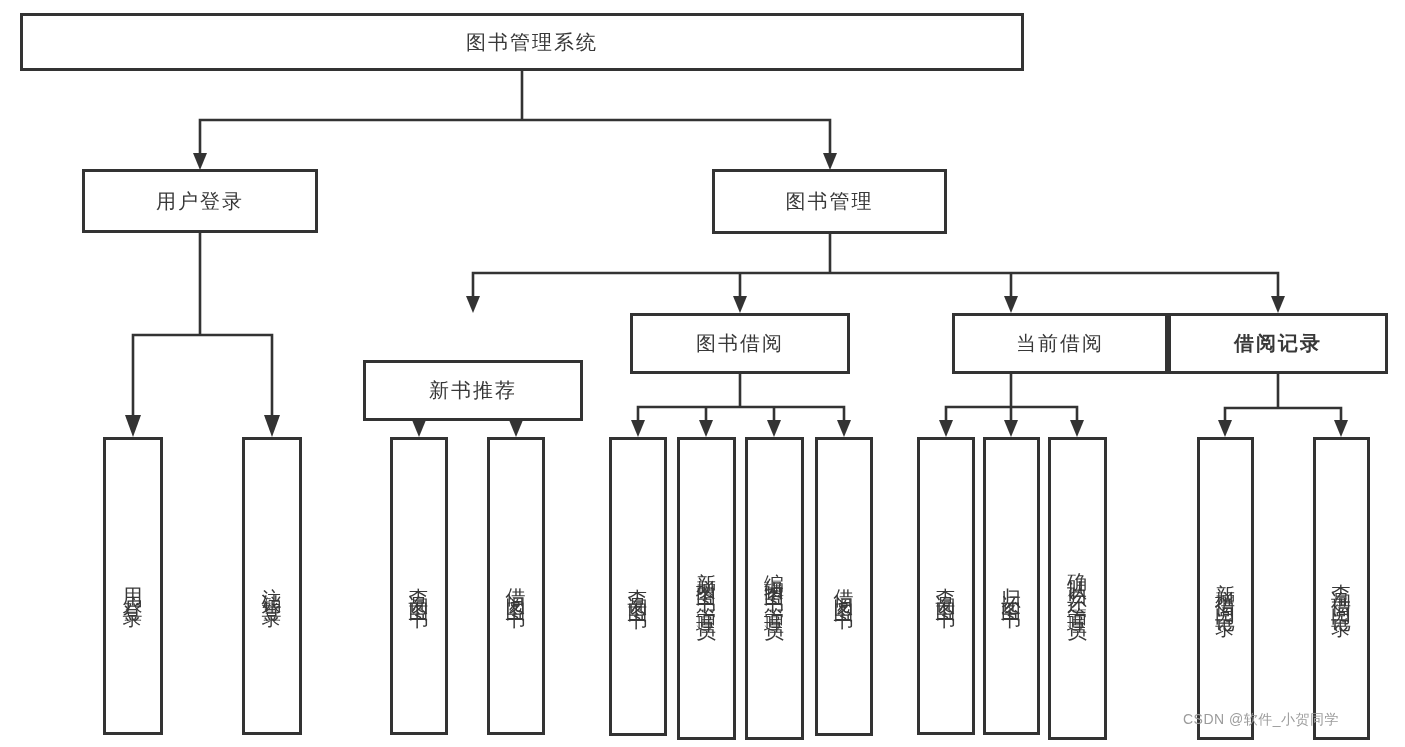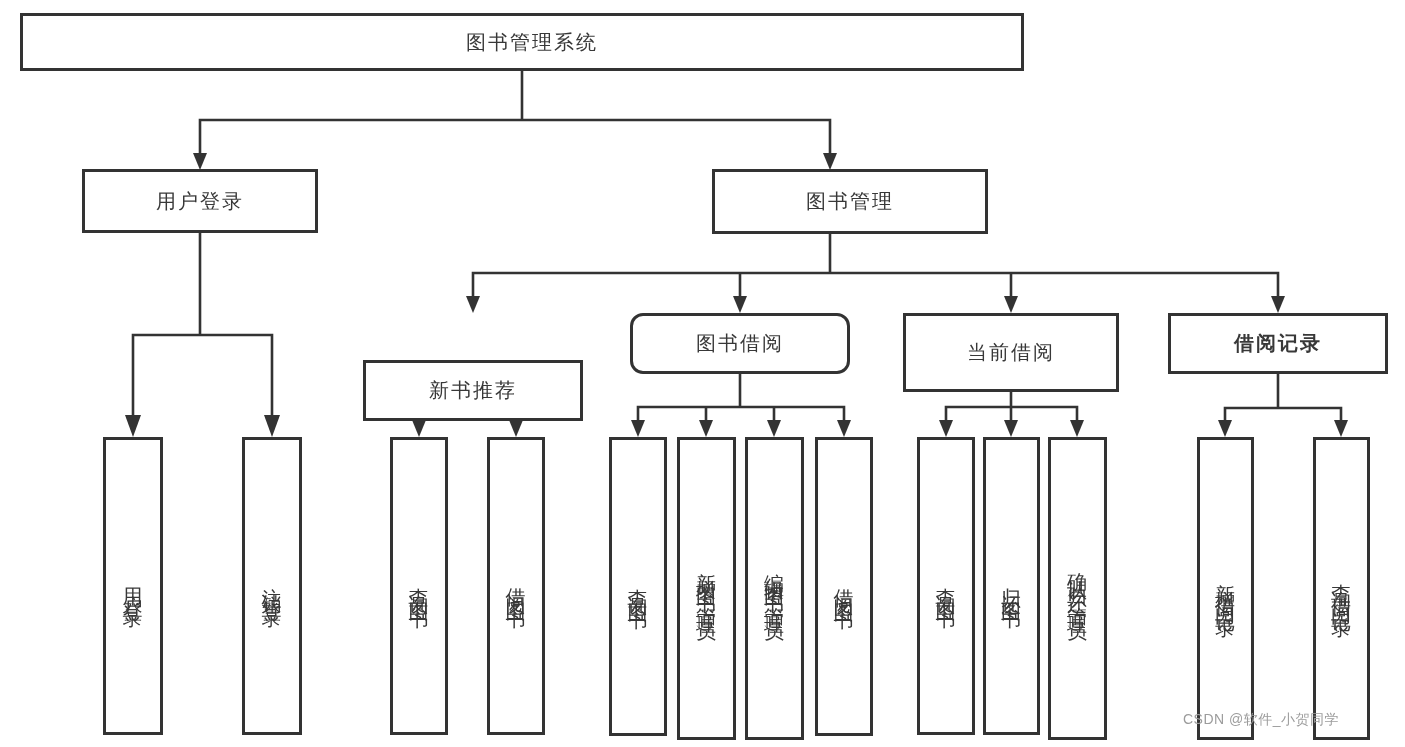--- a/index.html
+++ b/index.html
@@ -90,25 +90,25 @@
       <polygon points="1004,420 1018,420 1011,437"></polygon>
       <polygon points="1070,420 1084,420 1077,437"></polygon>
       <polygon points="1218,420 1232,420 1225,437"></polygon>
       <polygon points="1334,420 1348,420 1341,437"></polygon>
     </g>
   </svg>
 
   <div class="node h-node" style="left:20px; top:13px; width:1004px; height:58px;padding-left:20px;">图书管理系统</div>
 
   <div class="node h-node" style="left:82px; top:169px; width:236px; height:64px;">用户登录</div>
-  <div class="node h-node" style="left:712px; top:169px; width:276px; height:65px;">图书管理</div>
+  <div class="node h-node" style="left:712px; top:169px; width:235px; height:65px;">图书管理</div>
 
   <div class="node h-node" style="left:363px; top:313px; width:220px; height:61px;margin-top:47px;">新书推荐</div>
-  <div class="node h-node" style="left:630px; top:313px; width:220px; height:61px;border-radius:13px;">图书借阅</div>
-  <div class="node h-node" style="left:903px; top:313px; width:216px; height:79px;">当前借阅</div>
+  <div class="node h-node" style="left:630px; top:313px; width:220px; height:61px;">图书借阅</div>
+  <div class="node h-node" style="left:952px; top:313px; width:216px; height:61px;">当前借阅</div>
   <div class="node h-node" style="left:1168px; top:313px; width:220px; height:61px;font-weight:bold;">借阅记录</div>
 
   <div class="node v-node" style="left:103px; top:437px; width:60px; height:298px;">用户登录</div>
   <div class="node v-node" style="left:242px; top:437px; width:60px; height:298px;">注销登录</div>
 
   <div class="node v-node" style="left:390px; top:437px; width:58px; height:298px;">查询图书</div>
   <div class="node v-node" style="left:487px; top:437px; width:58px; height:298px;">借阅图书</div>
 
   <div class="node v-node" style="left:609px; top:437px; width:58px; height:299px;">查询图书</div>
   <div class="node v-node" style="left:677px; top:437px; width:59px; height:303px;">新增图书（管理员）</div>

